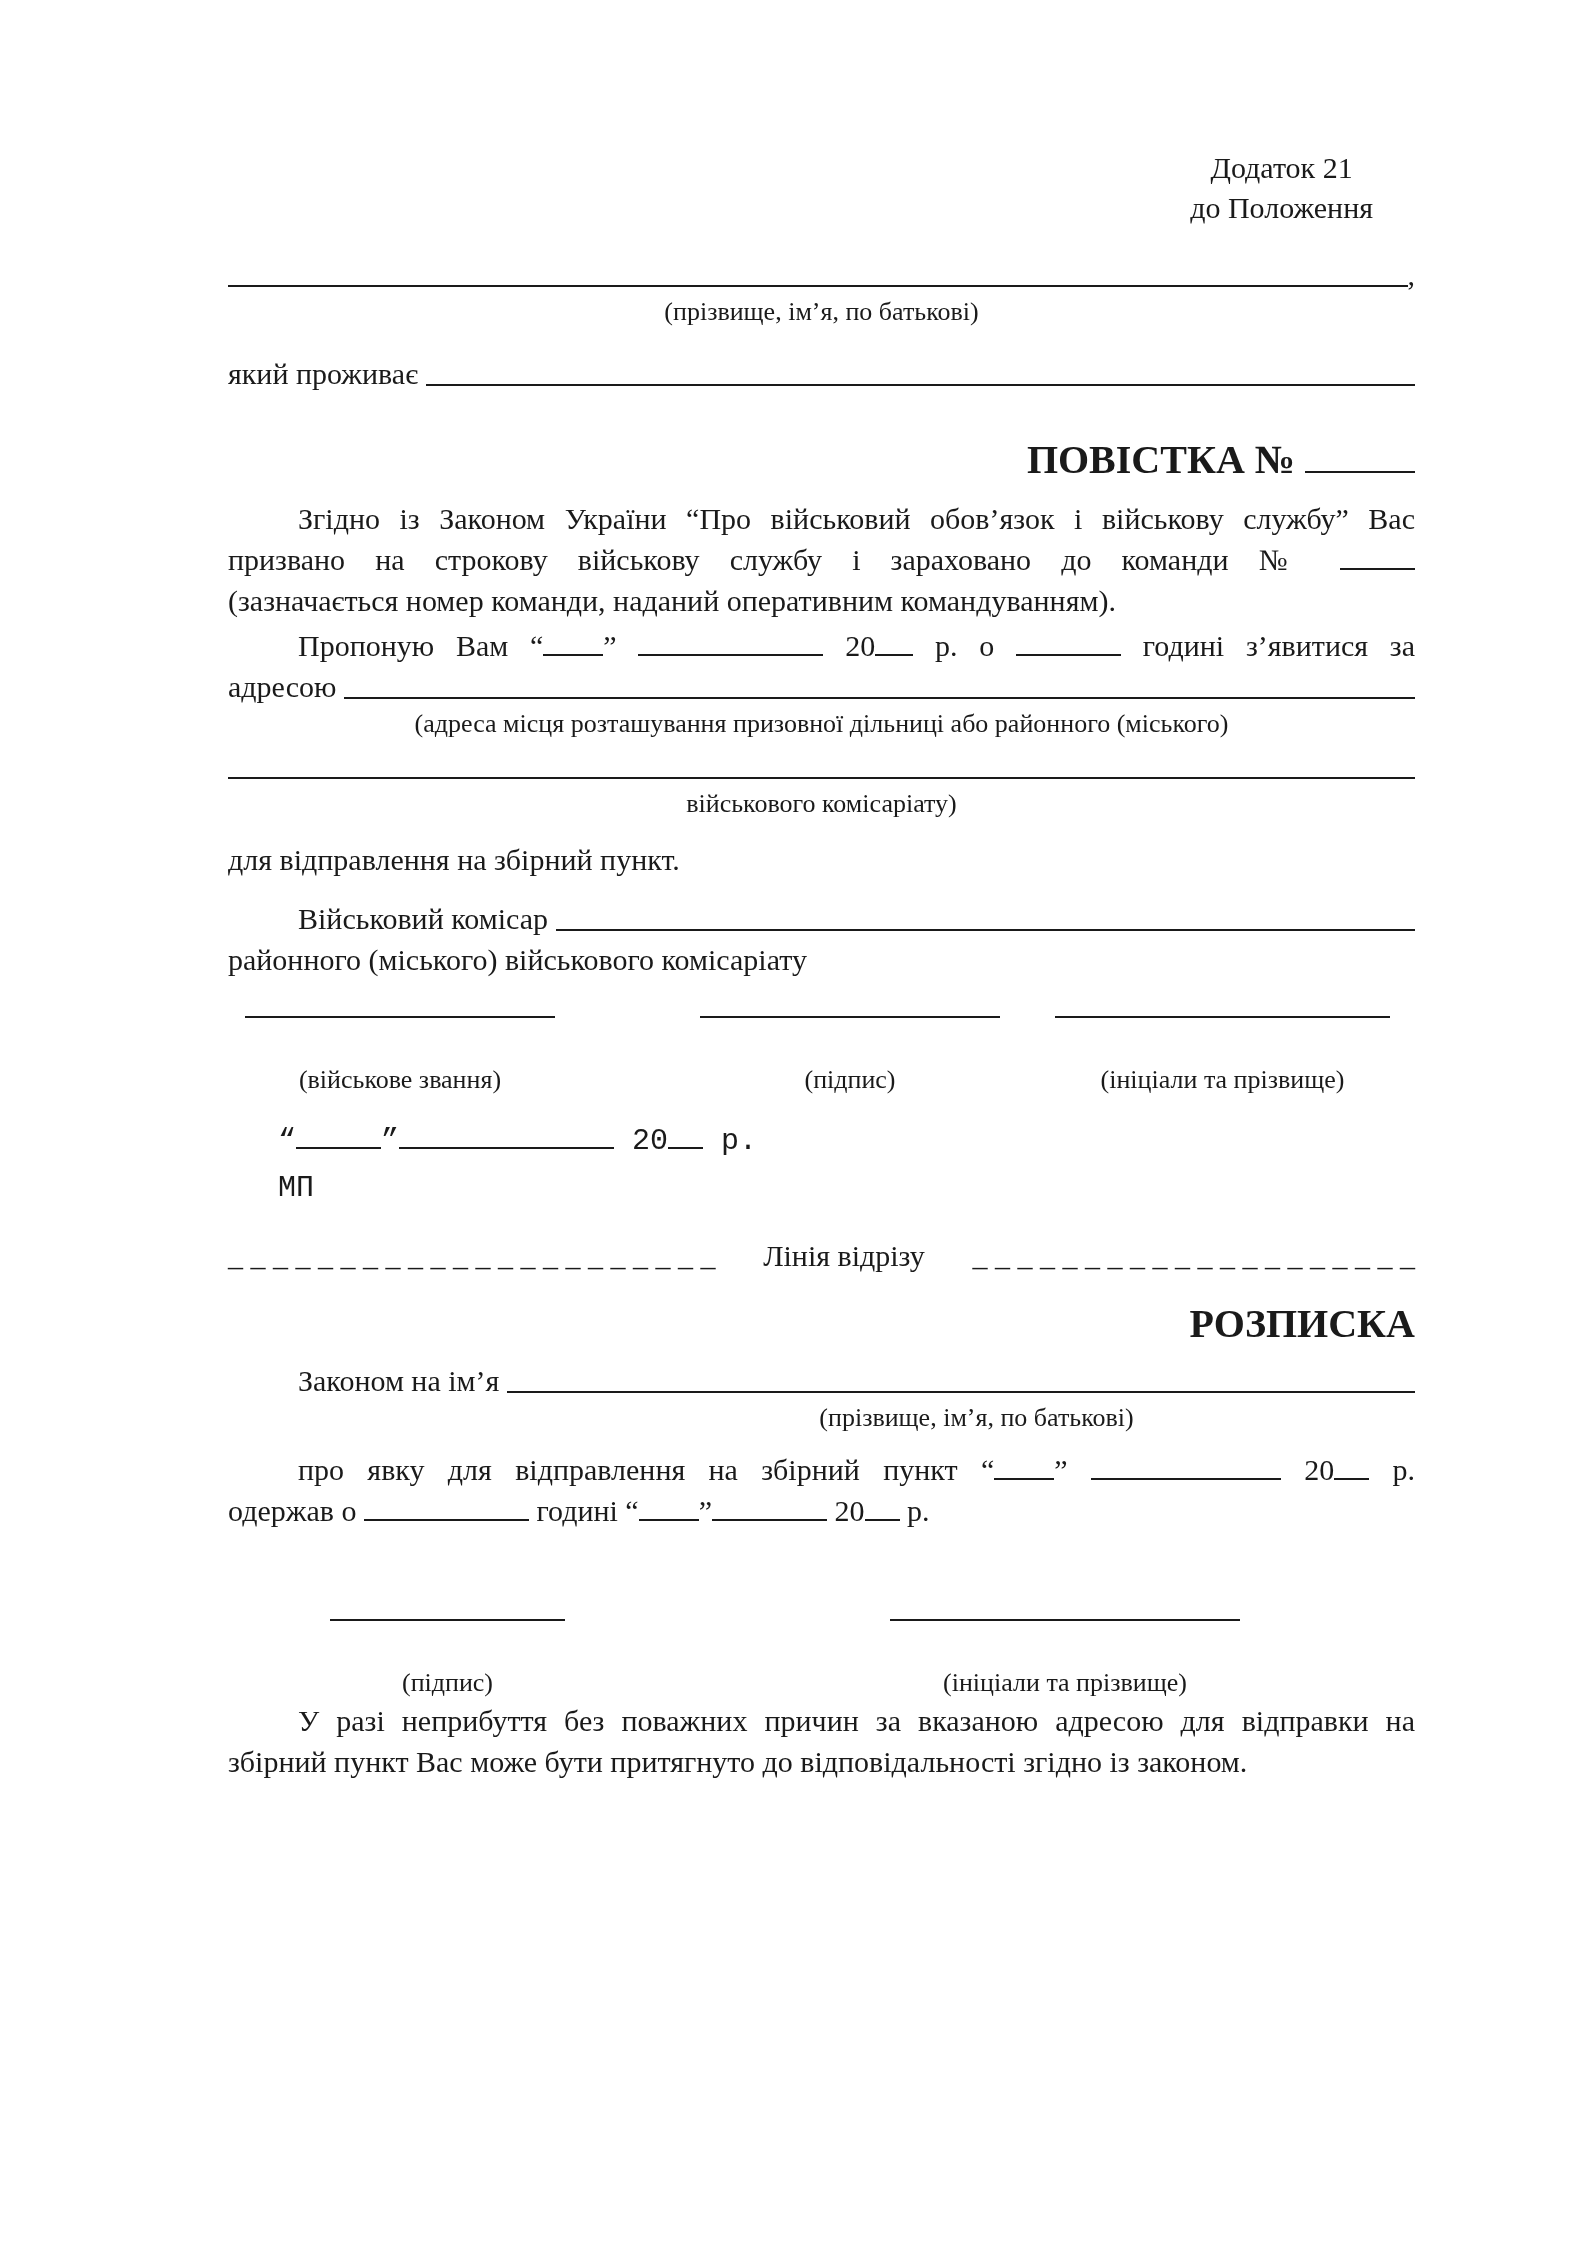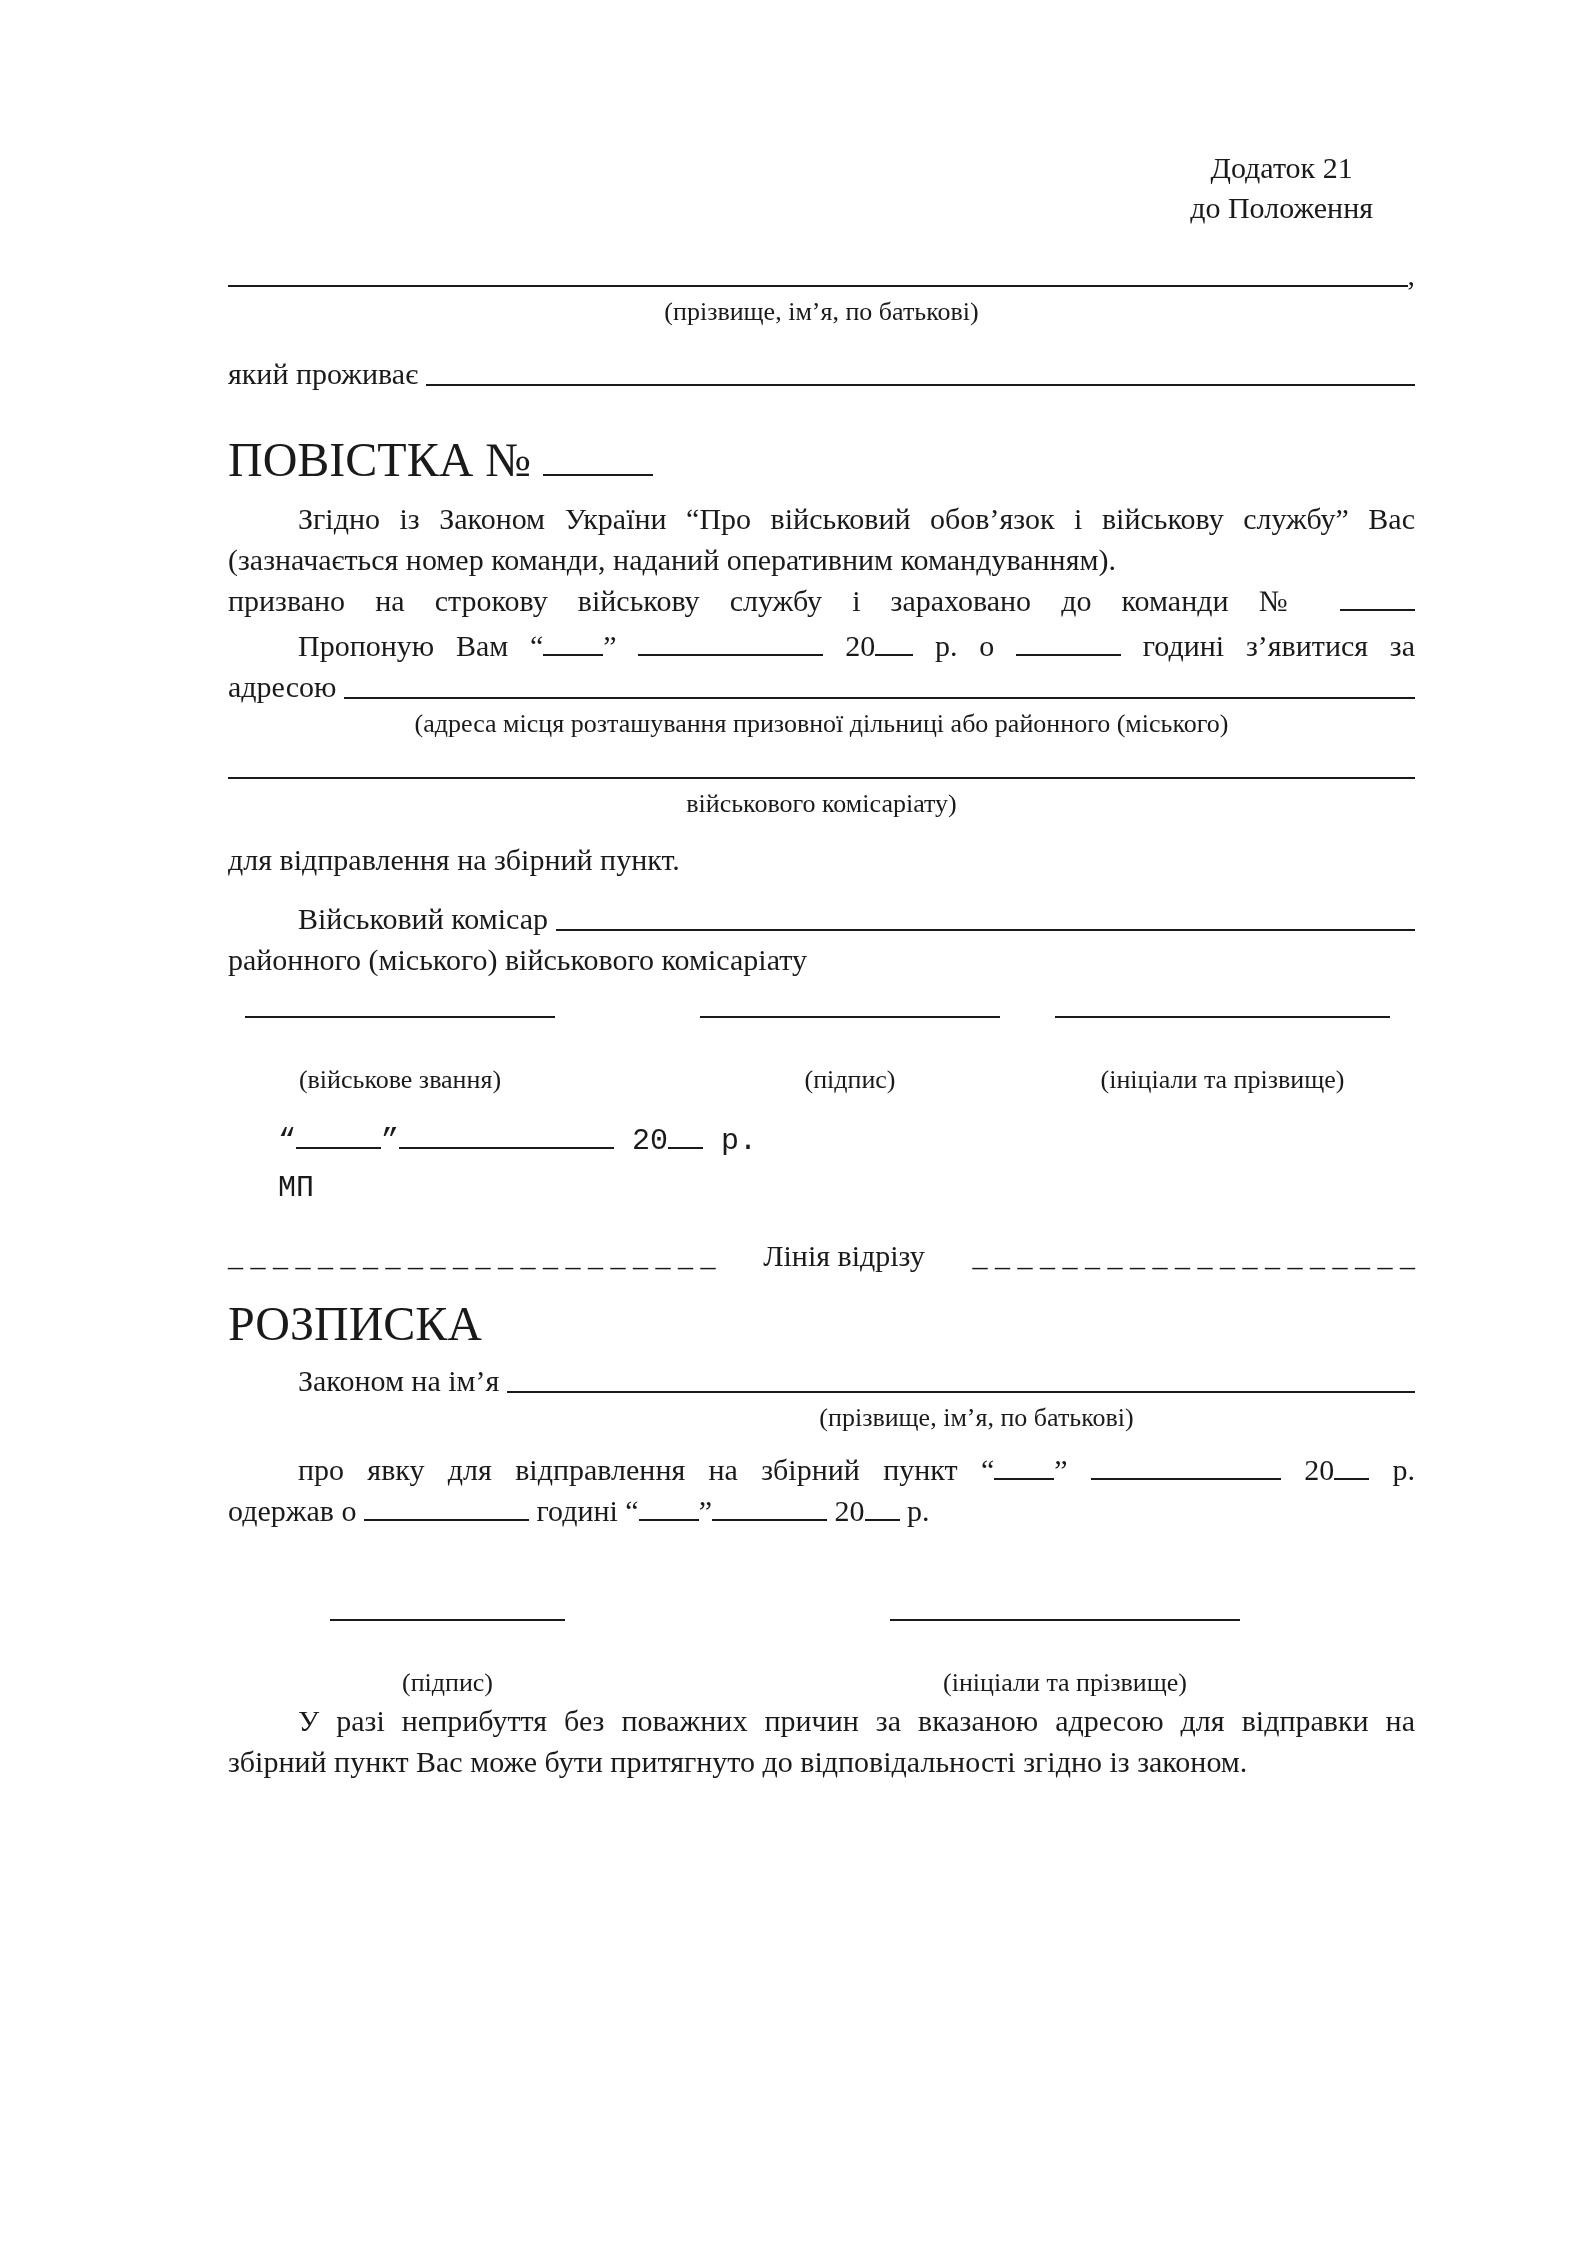--- a/index.html
+++ b/index.html
@@ -10,21 +10,21 @@
     position:relative;
     overflow:hidden;
   }
   .page {
     box-sizing:border-box;
     width:1588px; height:1580px;
     padding:148px 173px 0 228px;
   }
   .t   { font-size:30px; line-height:41px; }
   .cap { font-size:26px; line-height:34px; }
-  .title { font-size:48px; line-height:52px; text-align:left; font-weight:normal; }
+  .title { font-size:40px; line-height:52px; text-align:right; font-weight:bold; }
   .center { text-align:center; }
   .just  { text-align:justify; }
   .jlast { text-align:justify; text-align-last:justify; }
   .ind   { text-indent:70px; }
 
   .appendix { width:-moz-fit-content; width:fit-content; margin-left:auto; margin-right:42px;
               text-align:center; font-size:30px; line-height:40px; }
 
   
   .row  { display:flex; align-items:flex-end; }
@@ -78,25 +78,25 @@
     <span class="lbl">який проживає</span>
     <span class="fill"></span>
   </div>
 
   <div class="title mt40">
     <span>ПОВІСТКА №</span>
     <span class="bl w110"></span>
   </div>
 
   <div class="t jlast ind mt12">Згідно із Законом України “Про військовий обов’язок і військову службу” Вас</div>
-  <div class="t">(зазначається номер команди, наданий оперативним командуванням).</div>
   <div class="t jlast">
     <span>призвано на строкову військову службу і зараховано до команди №</span>
     <span class="bl w75"></span>
   </div>
+  <div class="t">(зазначається номер команди, наданий оперативним командуванням).</div>
 
   <div class="t jlast ind mt4">
     <span>Пропоную Вам</span>
     <span>“</span><span class="bl w60"></span><span>”</span>
     <span class="bl w185"></span>
     <span>20</span><span class="bl w38"></span>
     <span>р. о</span>
     <span class="bl w105"></span>
     <span>годині з’явитися за</span>
   </div>

